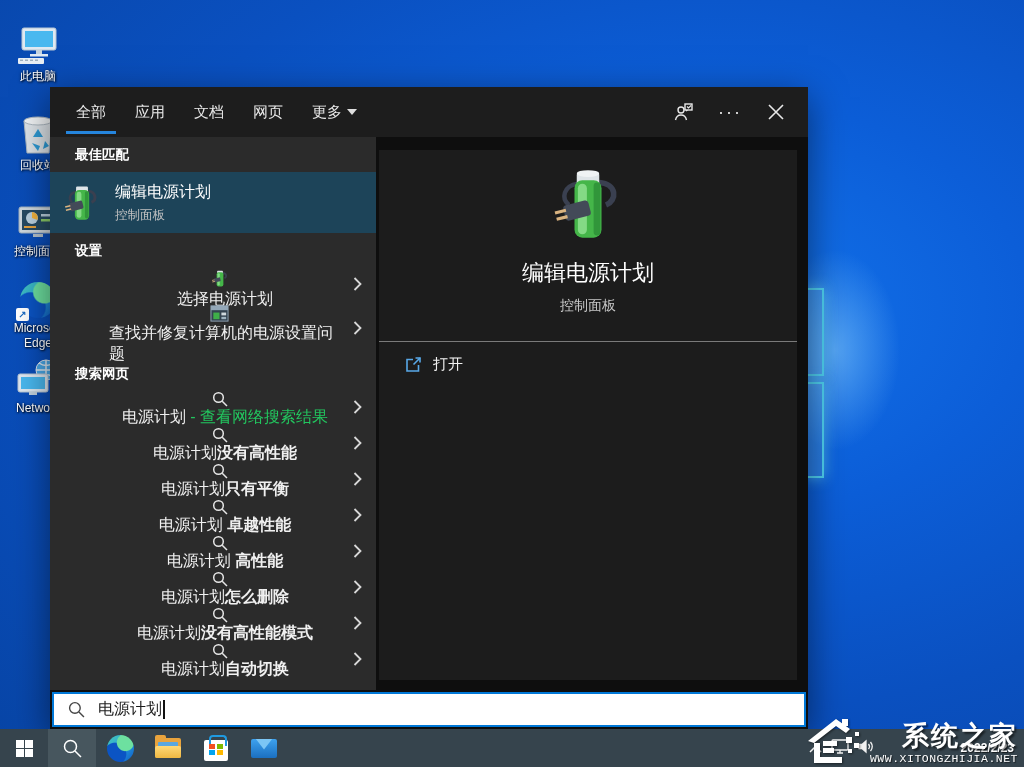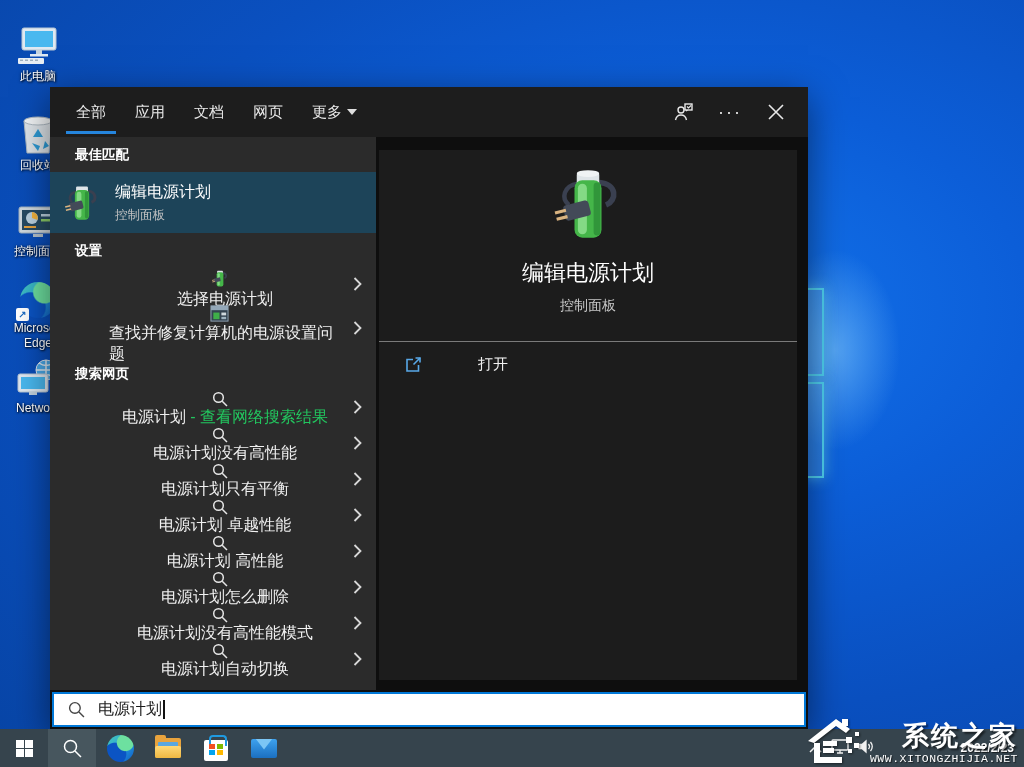--- a/index.html
+++ b/index.html
@@ -58,33 +58,33 @@
   .bm-item .txt { margin-left:14px; }
   .bm-title { font-size:16px; color:#fff; }
   .bm-sub { font-size:12.5px; color:#c2c2c2; margin-top:4px; }
   .row { position:relative; display:flex; align-items:center; padding-left:13px; cursor:pointer;flex-direction:column; }
   .row .ric { width:22px; display:flex; justify-content:center; }
   .row .rtxt { margin-left:11px; font-size:16px; color:#f0f0f0; line-height:1.3; }
   .row .chev { position:absolute; right:14px; top:50%; transform:translateY(-50%); }
   .row-std { height:36px; }
   .row-tall { height:52px; }
   .row-tall .rtxt { max-width:232px; }
-  .q-suffix-b { font-weight:normal;margin-top:24px; }
+  .q-suffix-b { font-weight:bold;margin-top:24px; }
   .q-suffix-dim { color:#22c55e; }
 
   
   .detail { position:absolute; left:329px; top:63px; width:418px; height:530px; background:#1c1c1c; }
   .detail-inner { display:flex; flex-direction:column; align-items:center; }
   .detail .big-art { margin-top:18px; }
   .detail-title { margin-top:16px; font-size:22px; color:#fff; }
   .detail-sub { margin-top:9px; font-size:14px; color:#c7c7c7; }
   .detail-div { width:100%; height:1px; background:#7a7a7a; margin-top:26px; }
   .action-row { width:100%; height:44px; display:flex; align-items:center; padding-left:26px; gap:11px;
     cursor:pointer; }
-  .action-row .altxt { font-size:15px; color:#f0f0f0;margin-left:45px; }
+  .action-row .altxt { font-size:15px; color:#f0f0f0; }
 
   
   .searchbox { position:absolute; left:2px; right:2px; bottom:2px; height:35px; background:#fff;
     border:2px solid #0078d7; display:flex; align-items:center; padding-left:14px; cursor:text; }
   .searchbox .stext { margin-left:13px; font-size:16px; color:#1a1a1a; }
   .caret-bar { display:inline-block; width:1.5px; height:19px; background:#111; margin-left:1px; }
 
   
   .taskbar { position:absolute; left:0; bottom:0; width:1024px; height:38px; background:#36444d; z-index:6;
     display:flex; align-items:center; }

